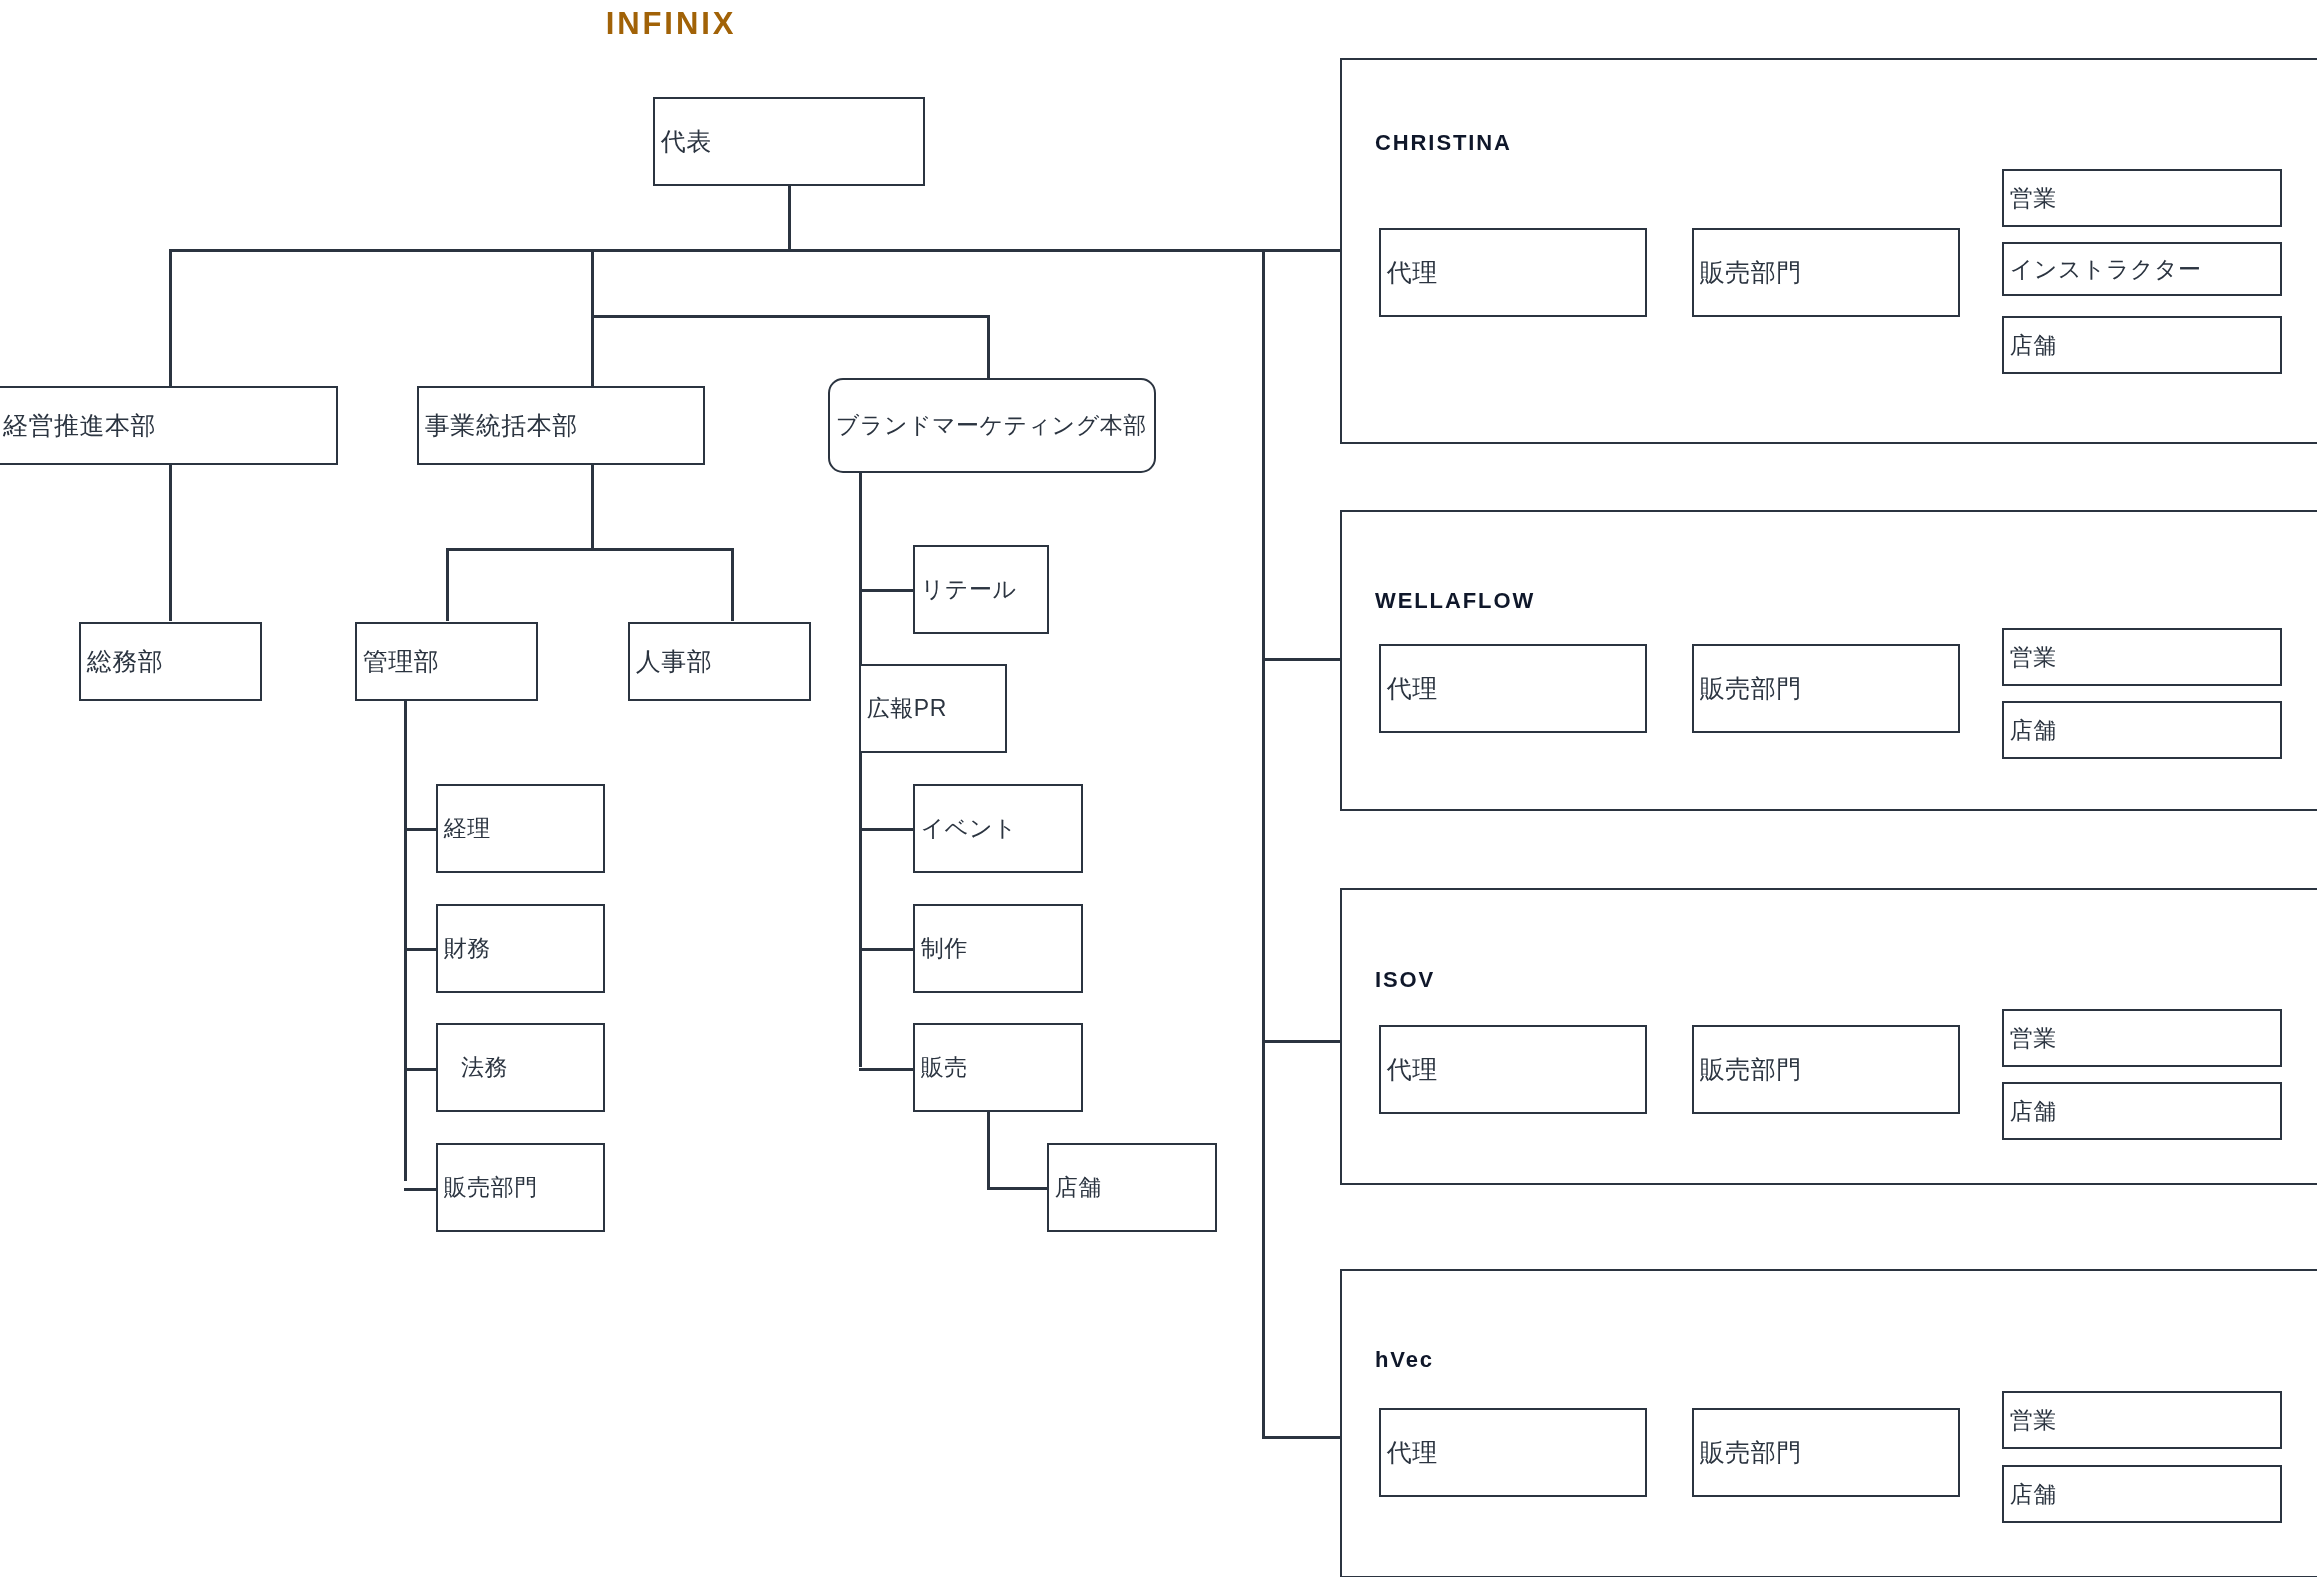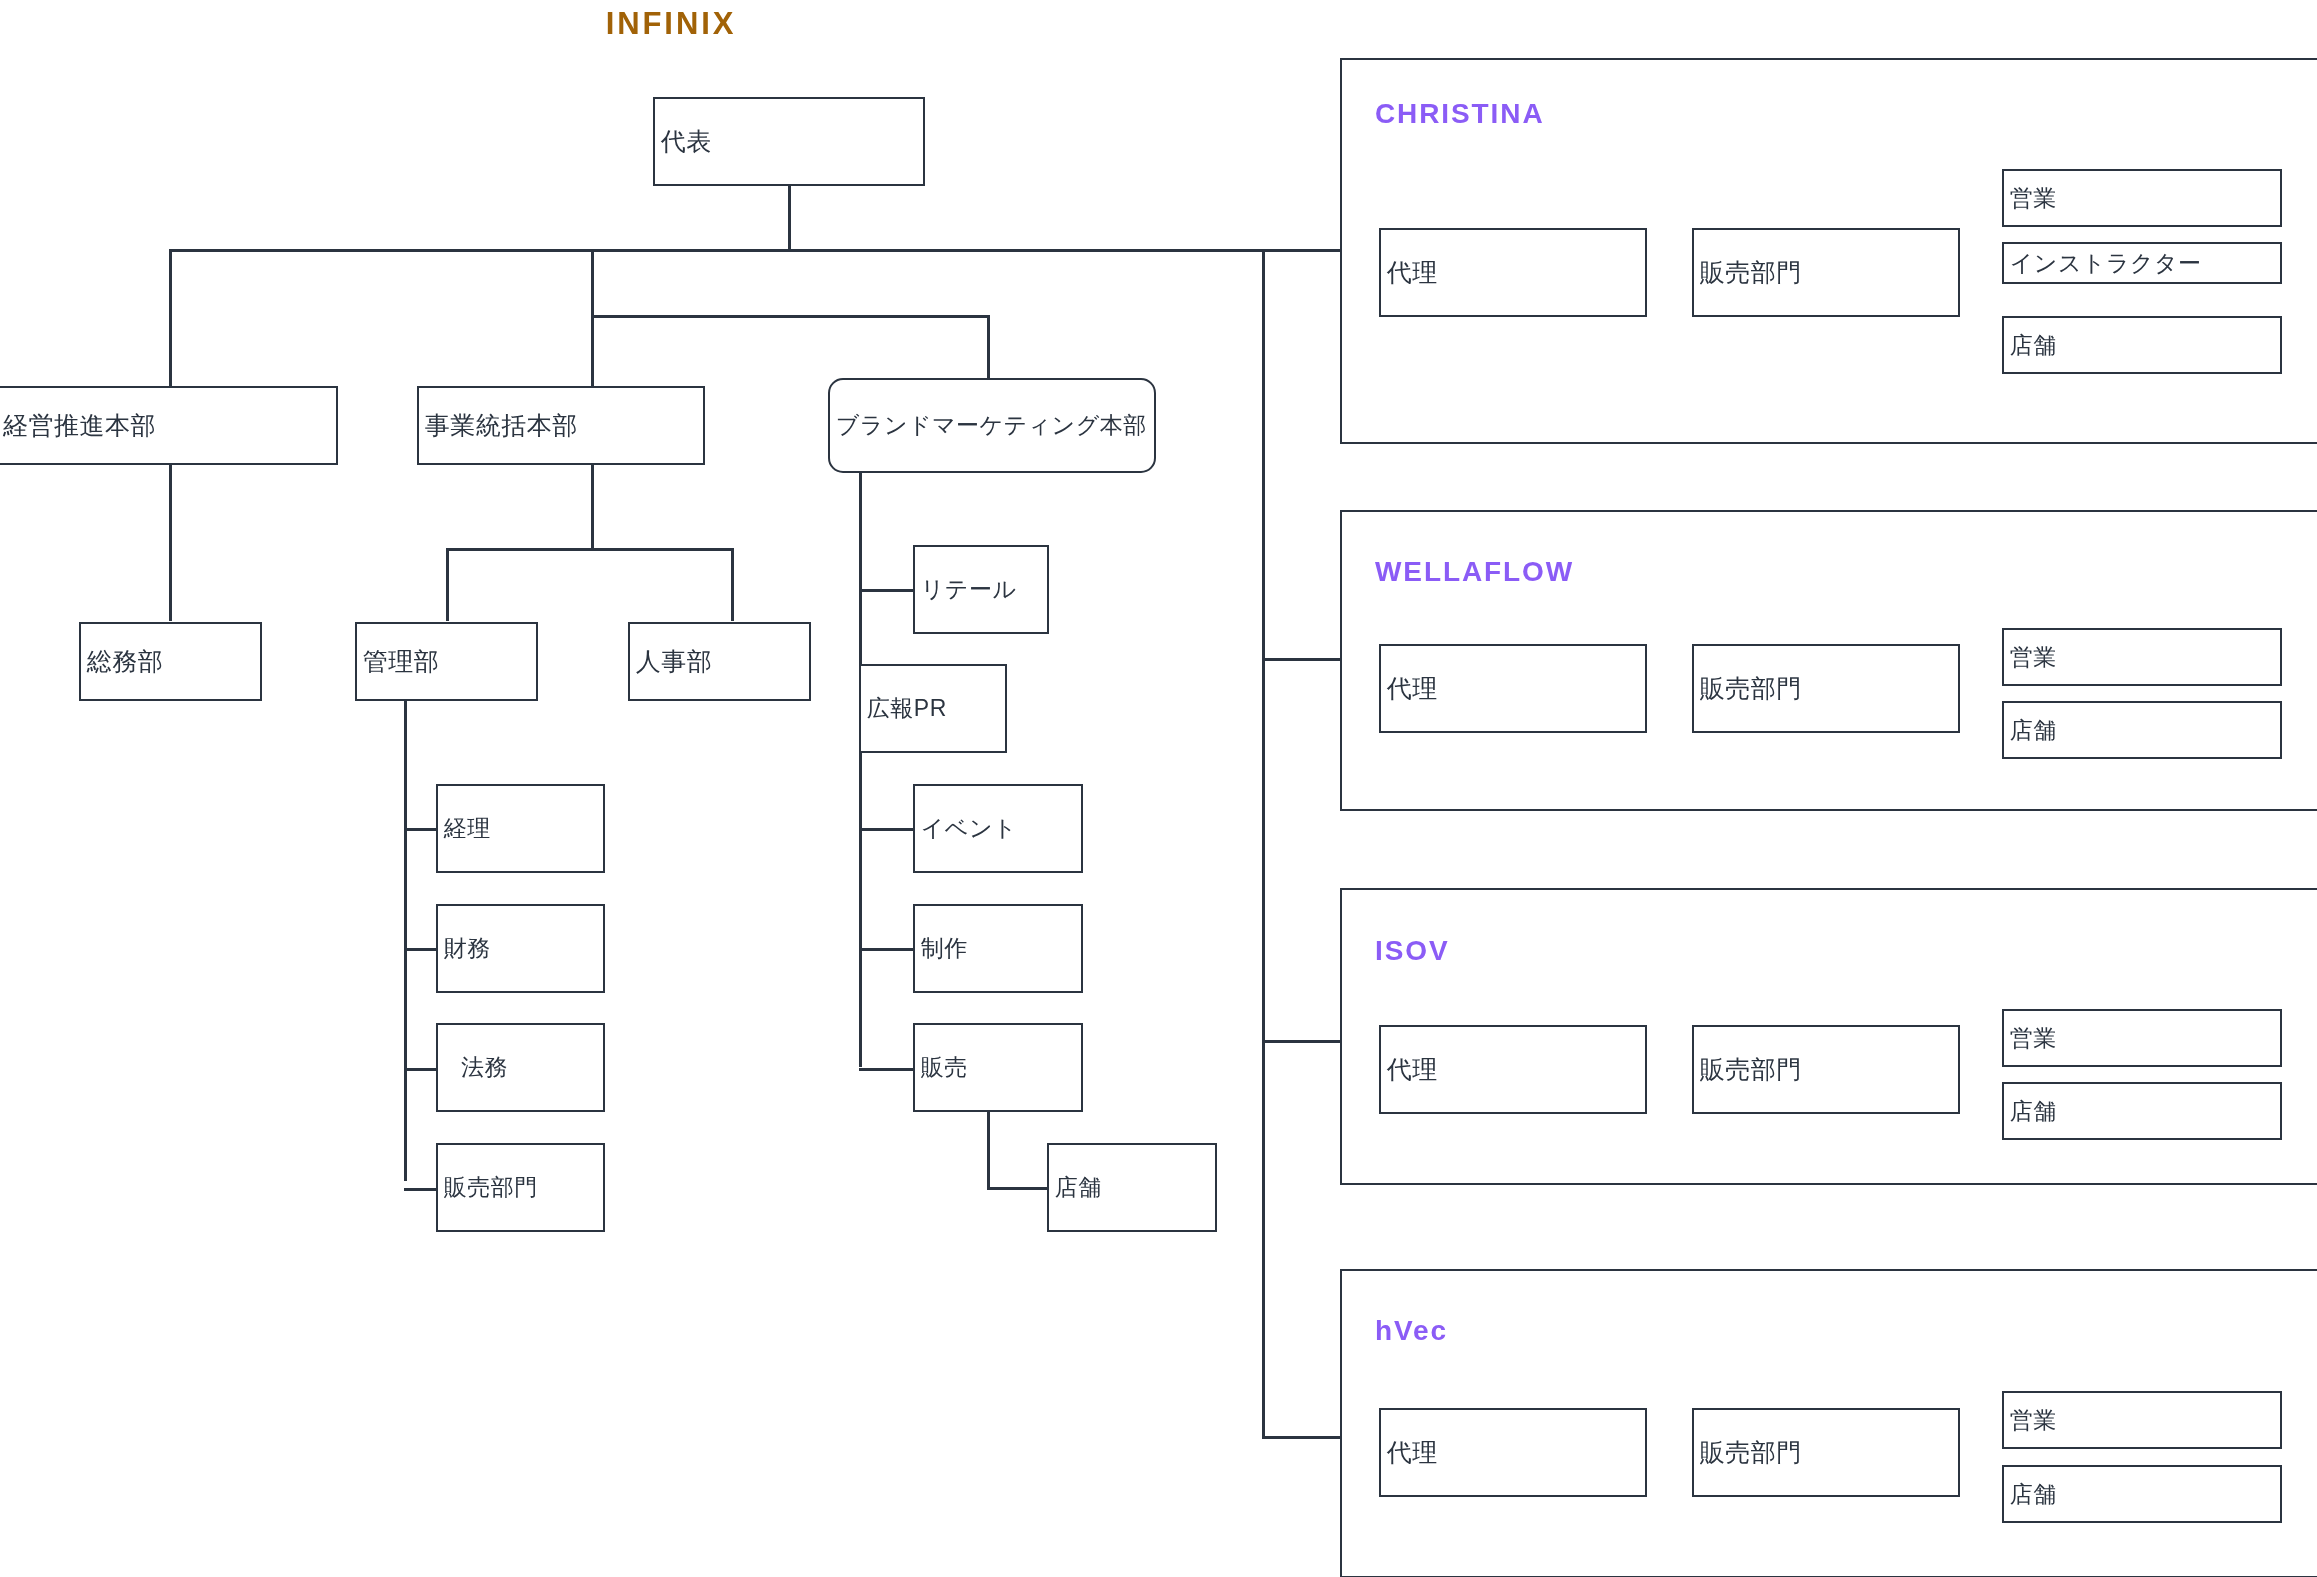--- a/index.html
+++ b/index.html
@@ -46,25 +46,26 @@
 
   
   .panel {
     position: absolute;
     border: 2.9px solid #2b3440;
     background: #ffffff;
     z-index: 2;
   }
   .panel-title {
     position: absolute;
-    color: #8b5cf6;
-    font-size: 28px;
+    color: #0f172a;
+    font-size: 22px;
     font-weight: 700;
     letter-spacing: 1.9px;
     z-index: 4;
+    margin-top: 32px;
   }
 
   
   #chart-title {
     position: absolute;
     left: 0; top: 5.8px;
     width: 1342px;
     text-align: center;
     font-size: 31px;
     font-weight: 700;
@@ -194,21 +195,21 @@
   </div>
   <div class="line h" style="left:1647px; top:271px; width:46px; height:2.9px;"></div>
   <div class="node" style="left:1692px; top:228px; width:268px; height:89px;">
     <span>販売部門</span>
   </div>
   <div class="line h" style="left:1960px; top:271px; width:44px; height:2.9px;"></div>
 
   <div class="node small" style="left:2002px; top:169px; width:280px; height:58px;">
     <span>営業</span>
   </div>
-  <div class="node small" style="left:2002px; top:242px; width:280px; height:42px;">
+  <div class="node small" style="left:2002px; top:242px; width:280px; height:54px;">
     <span>インストラクター</span>
   </div>
   <div class="node small" style="left:2002px; top:316px; width:280px; height:58px;">
     <span>店舗</span>
   </div>
 
   <div class="panel" style="left:1340px; top:510px; width:985px; height:301px;"></div>
   <div class="panel-title" style="left:1375px; top:556px;">WELLAFLOW</div>
 
   <div class="node" style="left:1379px; top:644px; width:268px; height:89px;">

